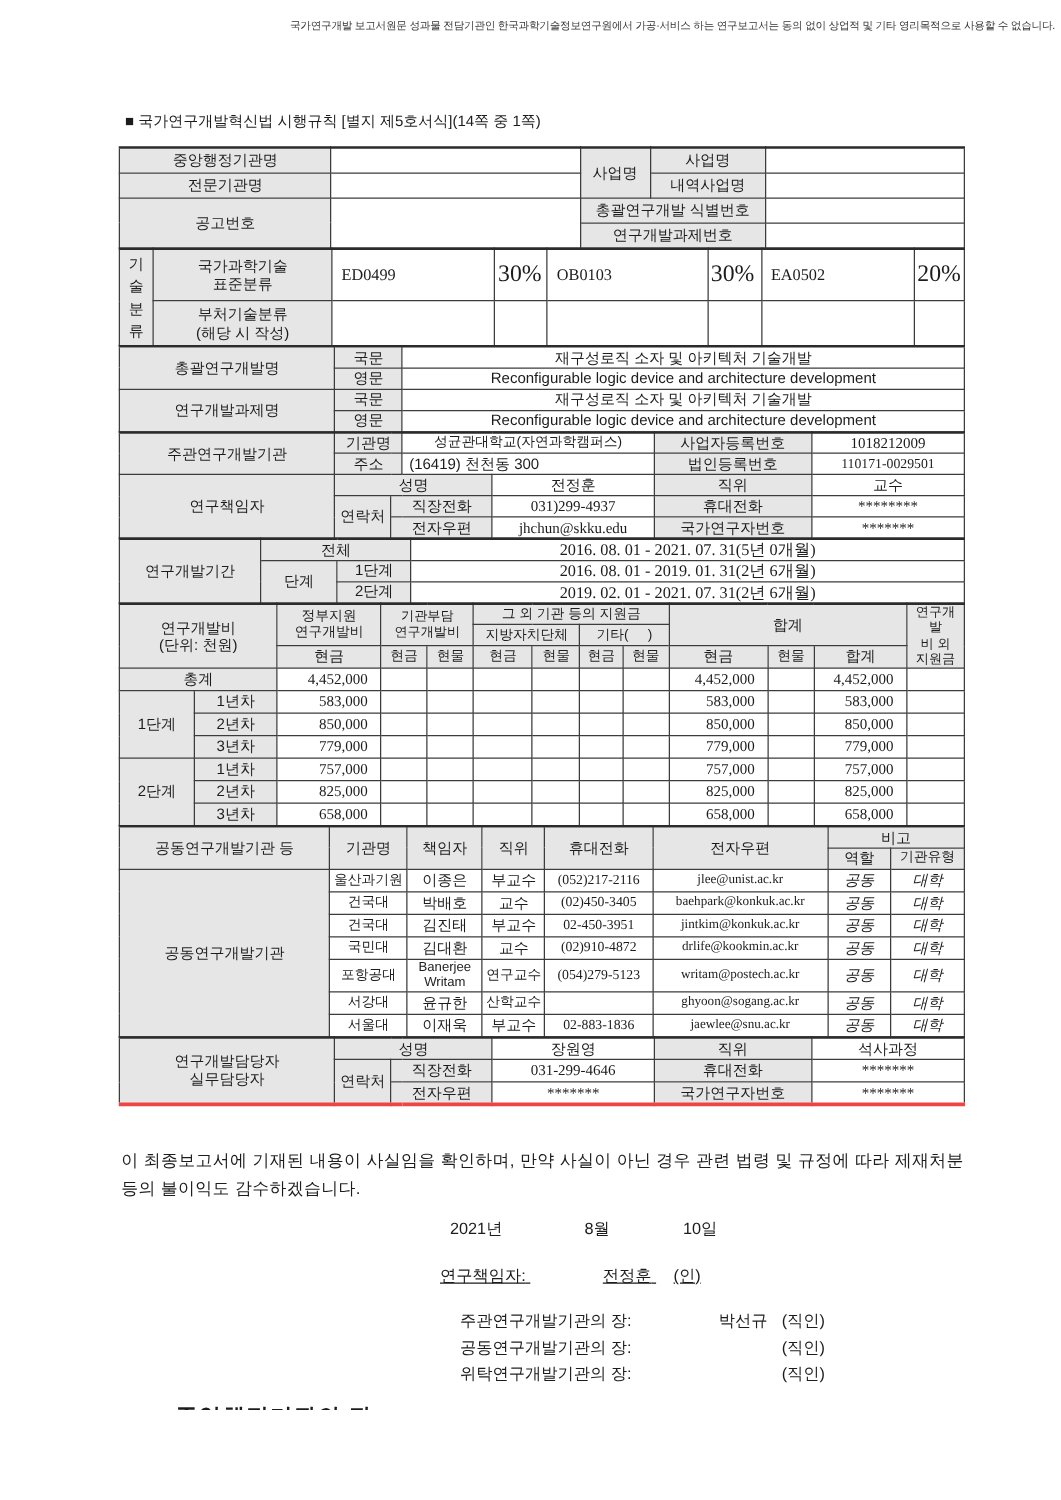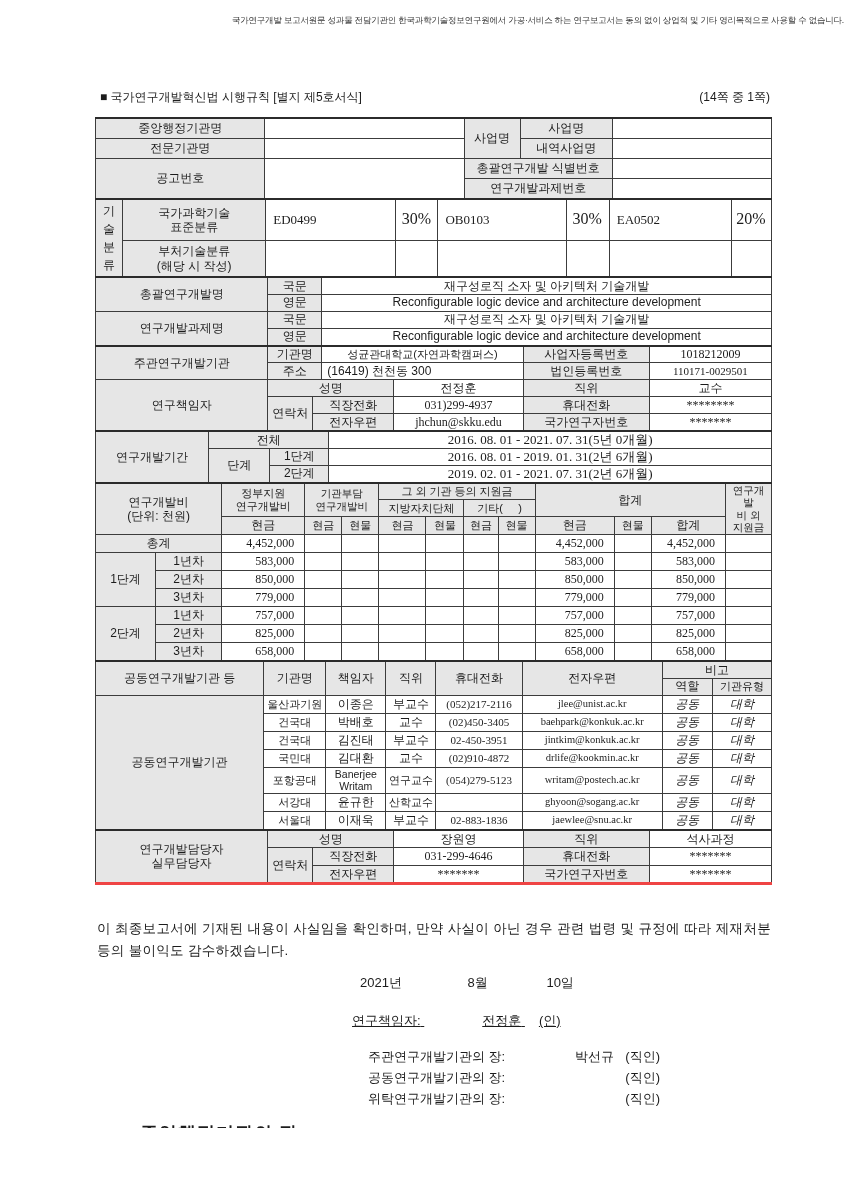--- a/index.html
+++ b/index.html
@@ -2,34 +2,34 @@
 <html><head>
 <meta charset="utf-8">
 <style>
   * { box-sizing: border-box; }
   html,body { margin:0; padding:0; background:#ffffff; }
   .page {
     position:relative; width:849px; height:1128px; background:#ffffff;
     font-family:"Liberation Sans", sans-serif; color:#1c1c1c; overflow:hidden;
   }
   .disclaimer { position:absolute; top:15px; right:5px; font-size:8.5px; color:#333; letter-spacing:-0.2px; }
-  .rule-row { position:absolute; top:89px; left:100px; width:670px; display:flex; justify-content:space-between; font-size:12px; }
+  .rule-row { position:absolute; top:89px; left:100px; width:670px; display:flex; font-size:12px; }
   .form { position:absolute; top:118px; left:95px; width:677px; }
   table { border-collapse:collapse; table-layout:fixed; width:677px; margin-top:-1px; }
   td {
     border:1px solid #3c3c3c; font-size:12px; text-align:center; vertical-align:middle;
     padding:0 2px; white-space:pre-line; overflow:hidden; line-height:1.18;
   }
   .sec { border-top:2px solid #2b2b2b; }
   .bend { border-bottom:3px solid #ef4444; }
   .lbl { background:#e6e6e6; }
   .serif { font-family:"Liberation Serif", serif; }
   .num  { font-family:"Liberation Serif", serif; text-align:right; padding-right:10px; }
   .code { font-family:"Liberation Serif", serif; text-align:left; padding-left:7px; font-size:13px; }
-  .pct  { font-family:"Liberation Serif", serif; text-align:center; padding-right:3px; font-size:16px; }
+  .pct  { font-family:"Liberation Serif", serif; text-align:left; padding-right:3px; font-size:19px; }
   .ital { font-family:"Liberation Serif", serif; font-style:italic; }
   .title-cell { font-size:27px; font-weight:bold; letter-spacing:8px; }
   .sec-vert { line-height:1.5; font-size:12px; }
   .small { font-size:11px; }
   .xsmall { font-size:10.5px; }
   .h18 td { height:18px; } .h19 td { height:19px; } .h20 td { height:20px; }
   .h17 td { height:17px; } .h26 td { height:26px; }
   .h42 td { height:42px; } .h36 td { height:36px; }
   .declaration { position:absolute; top:918px; left:97px; width:674px; font-size:13.5px; line-height:1.62; text-align:justify; letter-spacing:0.3px; }
   .date-row { position:absolute; top:974px; left:360px; font-size:13px; }

